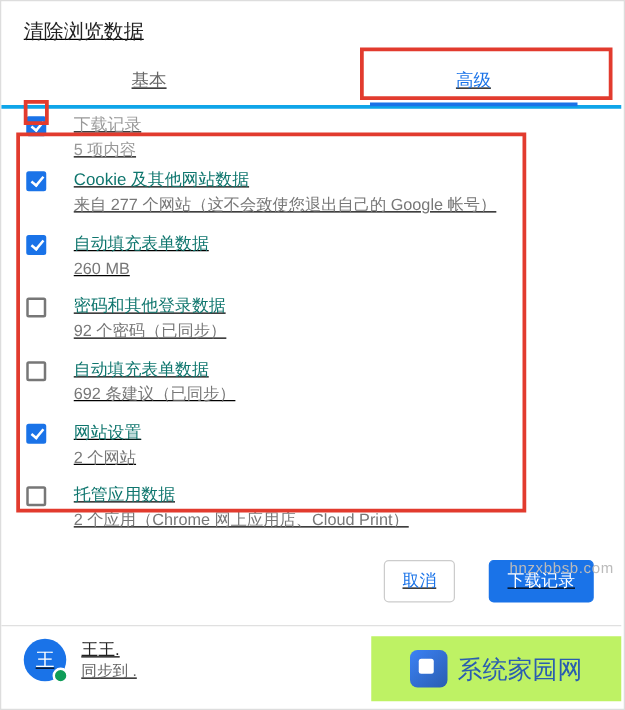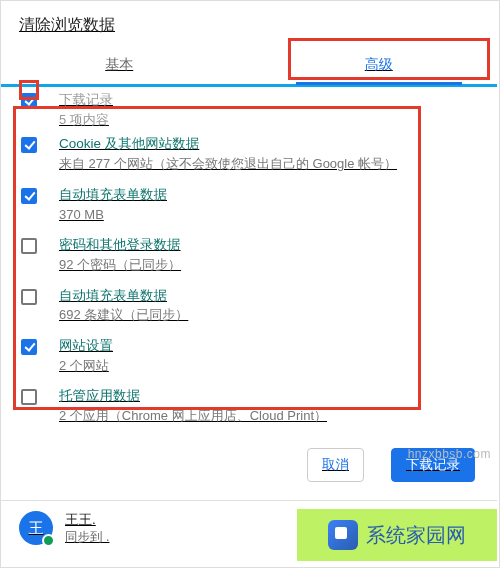--- a/index.html
+++ b/index.html
@@ -71,21 +71,21 @@
         <div class="txtcol">
           <div class="row-title">Cookie 及其他网站数据</div>
           <div class="row-sub">来自 277 个网站（这不会致使您退出自己的 Google 帐号）</div>
         </div>
       </div>
 
       <div class="row">
         <div class="chk-wrap"><span class="chk checked"></span></div>
         <div class="txtcol">
           <div class="row-title">自动填充表单数据</div>
-          <div class="row-sub">370 MB</div>
+          <div class="row-sub">260 MB</div>
         </div>
       </div>
 
       <div class="row">
         <div class="chk-wrap"><span class="chk"></span></div>
         <div class="txtcol">
           <div class="row-title">密码和其他登录数据</div>
           <div class="row-sub">92 个密码（已同步）</div>
         </div>
       </div>

